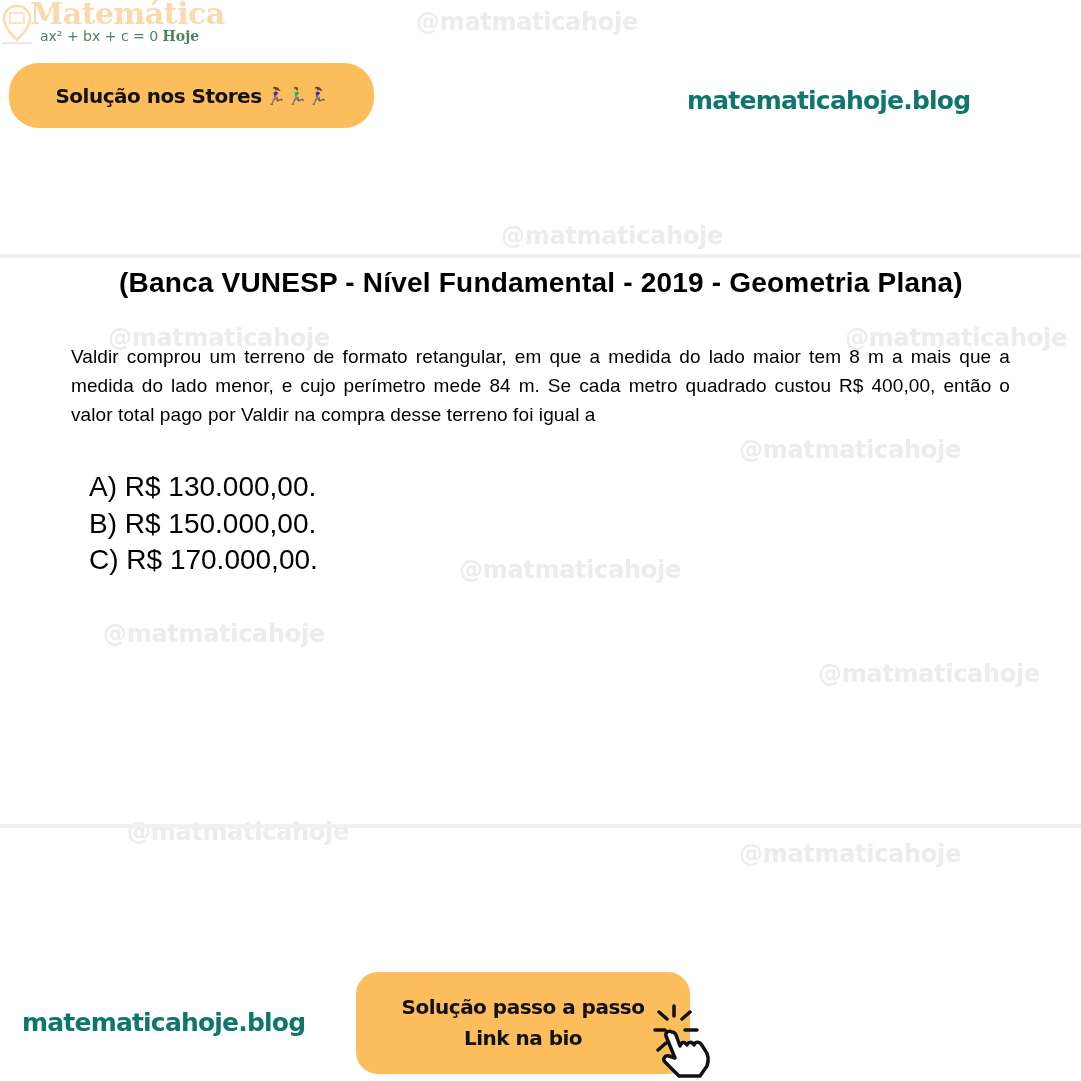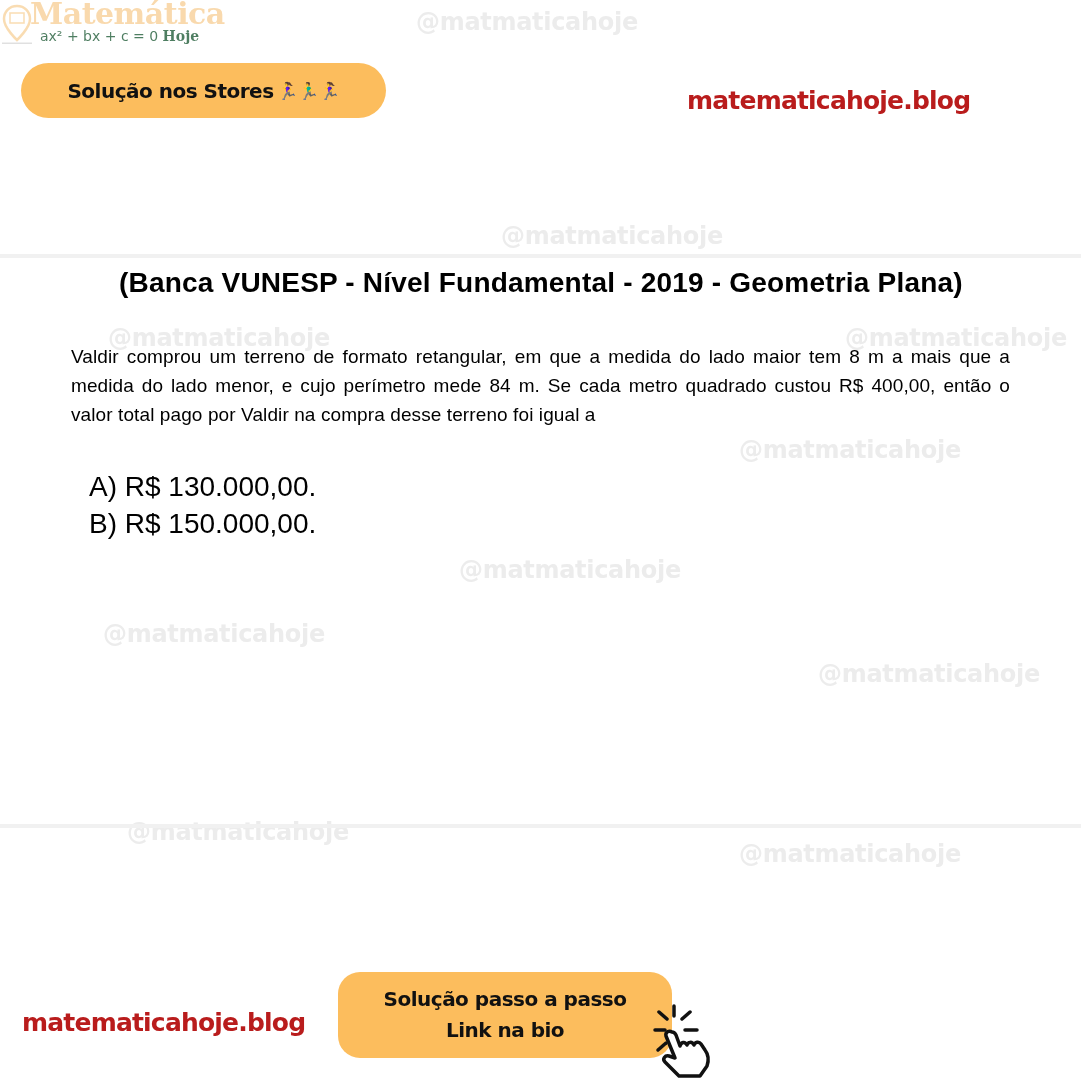--- a/index.html
+++ b/index.html
@@ -26,30 +26,30 @@
       position: absolute; font-family: "DejaVu Sans", sans-serif; font-weight: bold;
       font-size: 24px; color: #ececec; white-space: nowrap; z-index: 0; letter-spacing: -0.3px; margin-left: 28px;
     }
 
     .pill {
       position: absolute; background: #fcbd5d; border-radius: 30px;
       display: flex; align-items: center; justify-content: center;
       font-family: "DejaVu Sans", sans-serif; font-weight: bold; color: #111;
       z-index: 2;
     }
-    .pill-top { left: 21px; top: 63px; width: 365px; height: 55px; font-size: 20px; letter-spacing: -0.5px; }
+    .pill-top { left: 9px; top: 63px; width: 365px; height: 65px; font-size: 20px; letter-spacing: -0.5px; }
     .pill-bottom {
-      left: 338px; top: 972px; width: 334px; height: 86px; border-radius: 22px;
+      left: 356px; top: 972px; width: 334px; height: 102px; border-radius: 22px;
       flex-direction: column; font-size: 20px; line-height: 31px; letter-spacing: -0.5px;
     }
     .runners { margin-left: 4px; font-size: 17px; font-weight: normal; }
 
     .site-link {
       position: absolute; font-family: "DejaVu Sans", sans-serif; font-weight: bold;
-      color: #b91c1c; font-size: 25px; letter-spacing: -0.8px; z-index: 2;
+      color: #0f766e; font-size: 25px; letter-spacing: -0.8px; z-index: 2;
     }
     .site-top { left: 687px; top: 86px; }
     .site-bottom { left: 22px; top: 1008px; }
 
     .divider { position: absolute; left: 0; width: 1081px; height: 4px; background: #f1f1f1; z-index: 1; }
     .divider-top { top: 254px; }
     .divider-bottom { top: 824px; }
 
     .content { position: absolute; left: 71px; top: 262px; width: 939px; z-index: 3; }
     .heading {
@@ -99,20 +99,21 @@
 
 <div class="divider divider-top"></div>
 <div class="divider divider-bottom"></div>
 
 <div class="content">
   <div class="heading">(Banca VUNESP - Nível Fundamental - 2019 - Geometria Plana)</div>
   <div class="body-text">Valdir comprou um terreno de formato retangular, em que a medida do lado maior tem 8 m a mais que a medida do lado menor, e cujo perímetro mede 84 m. Se cada metro quadrado custou R$ 400,00, então o valor total pago por Valdir na compra desse terreno foi igual a</div>
   <div class="options">
     <span class="option">A) R$ 130.000,00.</span>
     <span class="option">B) R$ 150.000,00.</span>
+    <span class="option">C) R$ 170.000,00.</span>
   </div>
 </div>
 
 <a class="site-link site-bottom">matematicahoje.blog</a>
 <div class="pill pill-bottom">
   <span>Solução passo a passo</span>
   <span>Link na bio</span>
 </div>
 <svg class="hand-icon" viewBox="0 0 85 81">
   <g stroke="#111" stroke-width="3.5" stroke-linecap="round" fill="none">

